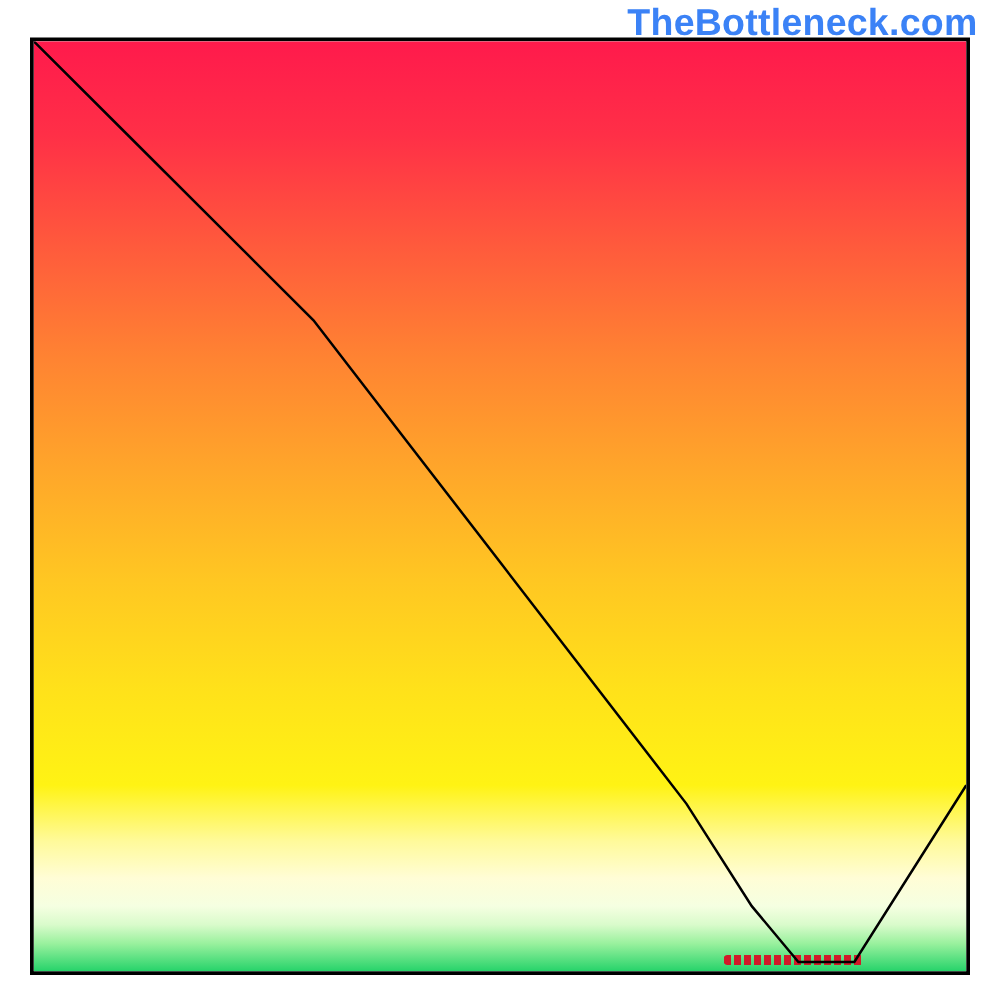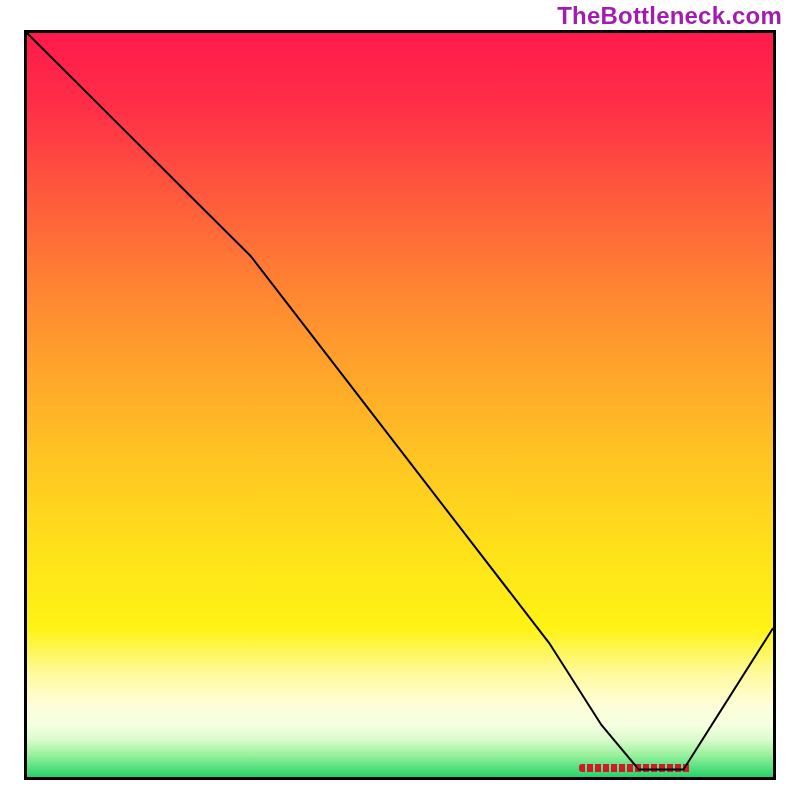--- a/index.html
+++ b/index.html
@@ -13,23 +13,23 @@
   }
   .wrap {
     position: relative;
     width: 800px;
     height: 800px;
   }
   .watermark {
     position: absolute;
     top: 2px;
     right: 18px;
-    font-size: 24px;
+    font-size: 30px;
     font-weight: 700;
-    color: #a21caf;
+    color: #3b82f6;
     letter-spacing: 0.2px;
     user-select: none;
   }
   .plot {
     position: absolute;
     left: 24px;
     top: 30px;
     width: 752px;
     height: 750px;
     box-sizing: border-box;

